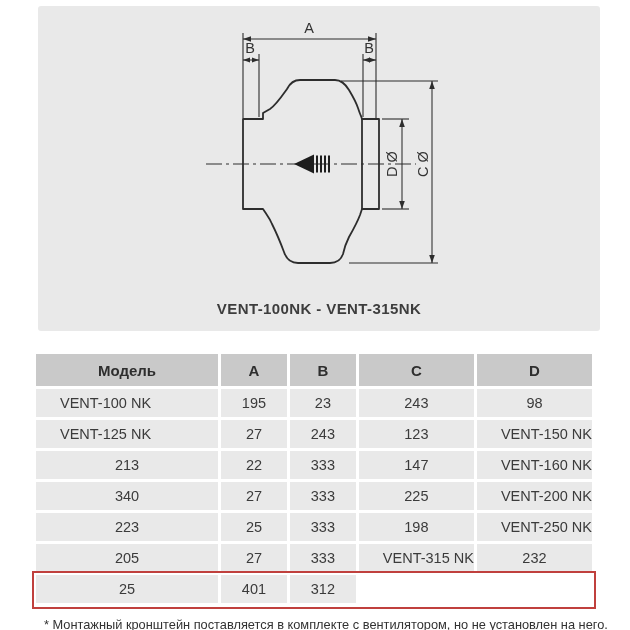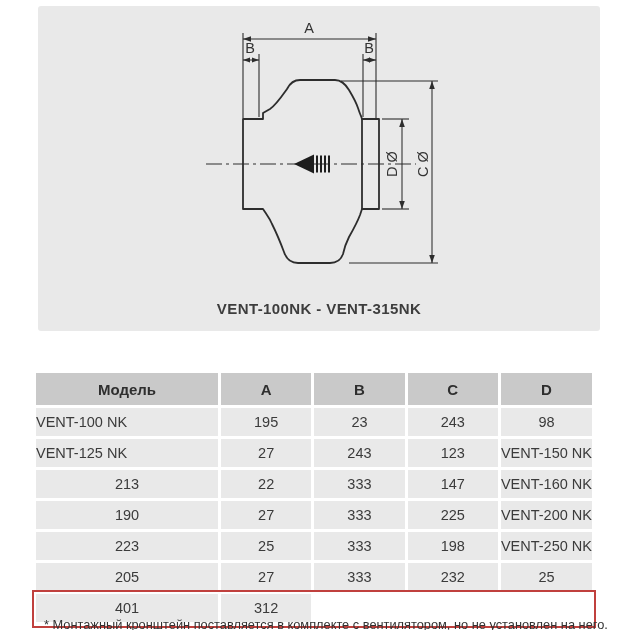--- a/index.html
+++ b/index.html
@@ -17,26 +17,26 @@
   .outline{fill:none;stroke:var(--line,#2d2d2d);stroke-width:1.8;stroke-linejoin:round;}
   .thin{fill:none;stroke:var(--line,#2d2d2d);stroke-width:1.1;}
   .dim{fill:none;stroke:var(--line,#2d2d2d);stroke-width:1.05;}
   .arr{fill:var(--line,#2d2d2d);stroke:none;}
   .flow{fill:#1d1d1d;stroke:none;}
   .flowbar{stroke:#1d1d1d;stroke-width:2;}
   .dimtext{fill:#333;font-size:14.5px;font-family:"Liberation Sans",sans-serif;}
   .center{fill:none;stroke:#2f2f2f;stroke-width:1.1;stroke-dasharray:16 4 3 4;}
 
   
-  .table-wrap{position:absolute;left:36px;top:373px;width:556px;}
+  .table-wrap{position:absolute;left:36px;top:354px;width:556px;}
   .grid{display:grid;grid-template-columns:182px repeat(4,1fr);
         grid-template-rows:32px;grid-auto-rows:28px;gap:3px;}
   .cell{background:var(--row-bg,#e9e9e9);display:flex;align-items:center;justify-content:center;
         font-size:14.5px;color:#3b3b3b;white-space:nowrap;}
-  .cell.model{justify-content:flex-start;padding-left:0;}
+  .cell.model{justify-content:flex-start;padding-left:24px;}
   .cell.head{background:var(--header-bg,#c9c9c9);font-weight:bold;font-size:15px;color:#2e2e2e;
              justify-content:center;padding-left:0;}
   .highlight{position:absolute;left:-4px;right:-4px;top:217px;height:34px;
              border:2px solid var(--highlight,#c0403d);pointer-events:none;}
 
   .footnote{position:absolute;left:36px;top:609px;margin:8px;font-size:12.8px;color:#323232;}
 </style>
 </head>
 <body>
 
@@ -130,33 +130,34 @@
         <div class="cell model">VENT-125 NK</div>
         <div class="cell">27</div>
         <div class="cell">243</div>
         <div class="cell">123</div>
         <div class="cell model">VENT-150 NK</div>
         <div class="cell">213</div>
         <div class="cell">22</div>
         <div class="cell">333</div>
         <div class="cell">147</div>
         <div class="cell model">VENT-160 NK</div>
-        <div class="cell">190</div>
+        <div class="cell">340</div>
         <div class="cell">27</div>
         <div class="cell">333</div>
         <div class="cell">225</div>
         <div class="cell model">VENT-200 NK</div>
         <div class="cell">223</div>
         <div class="cell">25</div>
         <div class="cell">333</div>
         <div class="cell">198</div>
         <div class="cell model">VENT-250 NK</div>
         <div class="cell">205</div>
         <div class="cell">27</div>
         <div class="cell">333</div>
+        <div class="cell model">VENT-315 NK</div>
         <div class="cell">232</div>
         <div class="cell">25</div>
         <div class="cell">401</div>
         <div class="cell">312</div>
       </div>
     <div class="highlight"></div>
   </section>
 
   <p class="footnote">* Монтажный кронштейн поставляется в комплекте с вентилятором, но не установлен на него.</p>
 </div>

